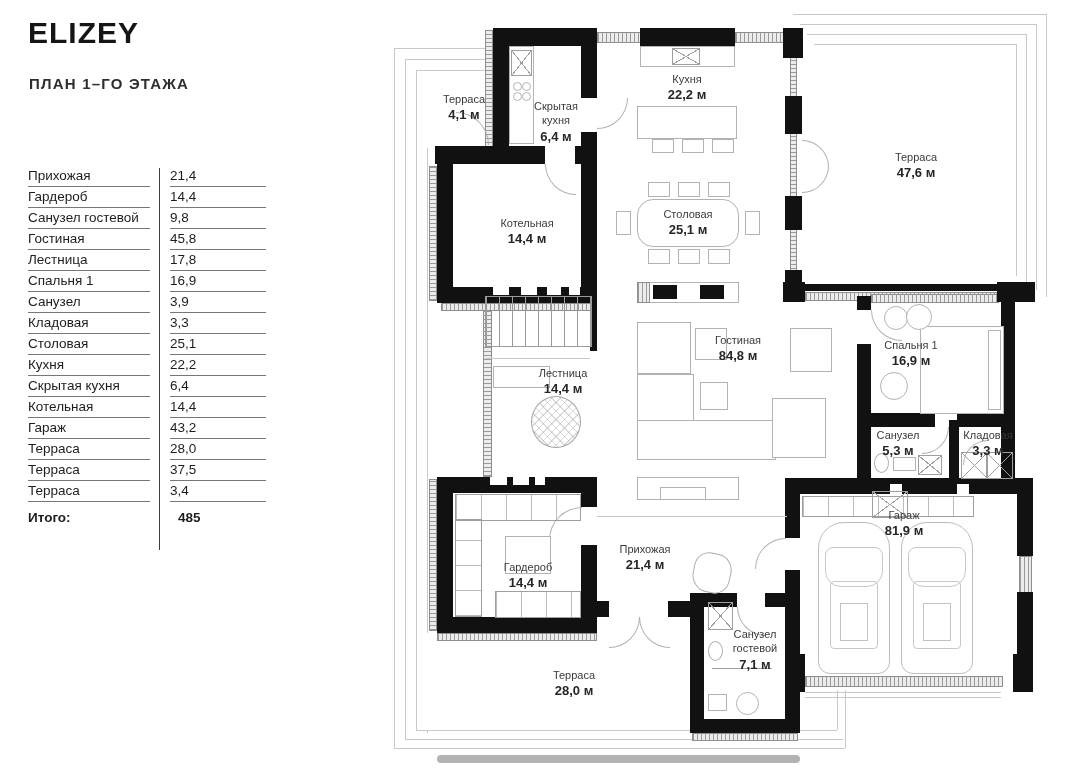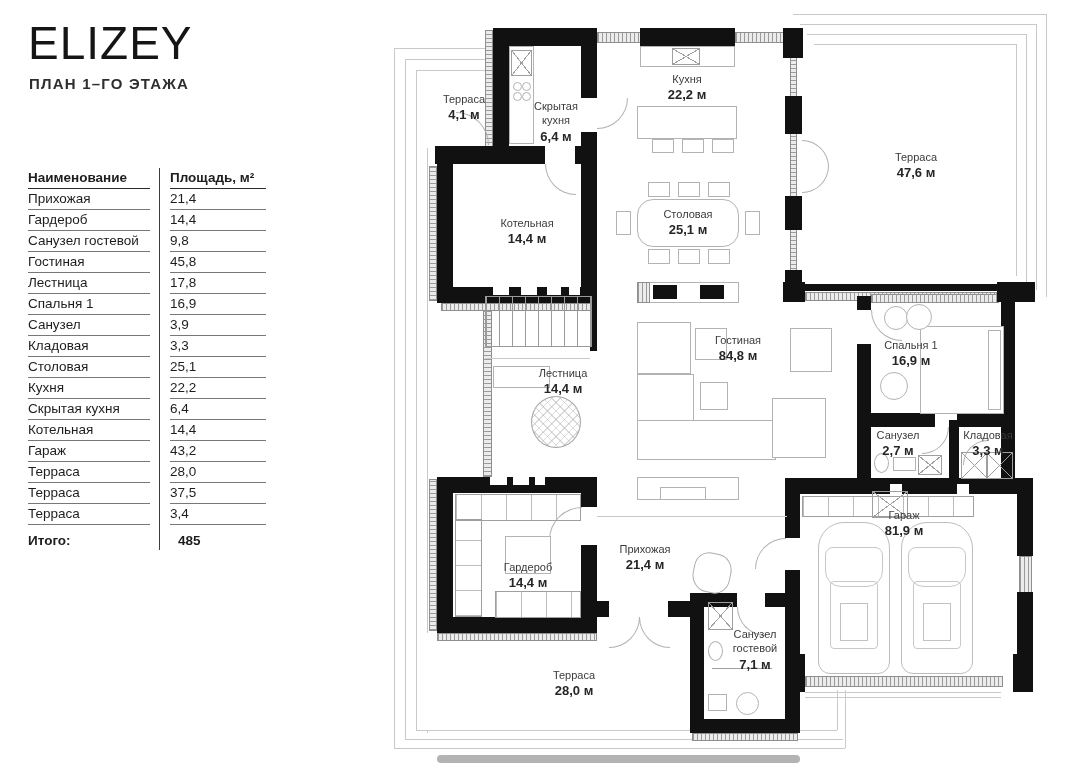--- a/index.html
+++ b/index.html
@@ -1,20 +1,20 @@
 <!DOCTYPE html>
 <html><head>
 <meta charset="utf-8">
 <style>
   html,body{margin:0;padding:0;background:#ffffff;}
   body{font-family:"Liberation Sans",sans-serif;color:#1d1d1d;}
   .canvas{position:relative;width:1072px;height:768px;background:#fff;overflow:hidden;}
 
   
-  .logo{position:absolute;left:28px;top:16px;font-size:46px;font-weight:normal;letter-spacing:1px;color:#151515;}
+  .logo{position:absolute;left:28px;top:16px;font-size:30px;font-weight:bold;letter-spacing:1px;color:#151515;}
   .subtitle{position:absolute;left:29px;top:75px;font-size:15px;font-weight:bold;letter-spacing:1.2px;color:#2e2e2e;}
   .tbl{position:absolute;left:28px;top:166px;width:243px;}
   .tbl .vdiv{position:absolute;left:131px;top:2px;width:1px;height:382px;background:#3d3d3d;}
   .trow{display:flex;height:21px;align-items:flex-end;}
   .trow.head{height:23px;font-weight:bold;}
   .tc1{width:122px;font-size:13.5px;border-bottom:1px solid #777;padding-bottom:3px;}
   .tc2{width:96px;margin-left:20px;font-size:13.5px;border-bottom:1px solid #777;padding-bottom:3px;}
   .trow.head .tc1,.trow.head .tc2{border-bottom:1px solid #2b2b2b;}
   .trow.total{height:26px;font-weight:bold;gap:12px;}
   .trow.total .tc1,.trow.total .tc2{border-bottom:none;}
@@ -56,24 +56,20 @@
 </head>
 <body>
 
 <div class="canvas">
 
   <div class="logo">ELIZEY</div>
   <div class="subtitle">ПЛАН 1–ГО ЭТАЖА</div>
 
   <div class="tbl">
     <div class="vdiv"></div>
-    <div class="trow head">
-      <span class="tc1">Наименование</span>
-      <span class="tc2">Площадь, м²</span>
-    </div>
     <div class="trow">
         <span class="tc1">Прихожая</span>
         <span class="tc2">21,4</span>
       </div>
     <div class="trow">
         <span class="tc1">Гардероб</span>
         <span class="tc2">14,4</span>
       </div>
     <div class="trow">
         <span class="tc1">Санузел гостевой</span>
@@ -374,21 +370,21 @@
     <div class="rl" style="left:524px;top:366px;width:78px">
         <span class="rn">Лестница</span>
         <span class="ra">14,4 м</span>
       </div>
     <div class="rl" style="left:874px;top:338px;width:74px">
         <span class="rn">Спальня 1</span>
         <span class="ra">16,9 м</span>
       </div>
     <div class="rl" style="left:868px;top:428px;width:60px">
         <span class="rn">Санузел</span>
-        <span class="ra">2,7 м</span>
+        <span class="ra">5,3 м</span>
       </div>
     <div class="rl" style="left:955px;top:428px;width:66px">
         <span class="rn">Кладовая</span>
         <span class="ra">3,3 м</span>
       </div>
     <div class="rl" style="left:870px;top:508px;width:68px">
         <span class="rn">Гараж</span>
         <span class="ra">81,9 м</span>
       </div>
     <div class="rl" style="left:490px;top:560px;width:76px">

